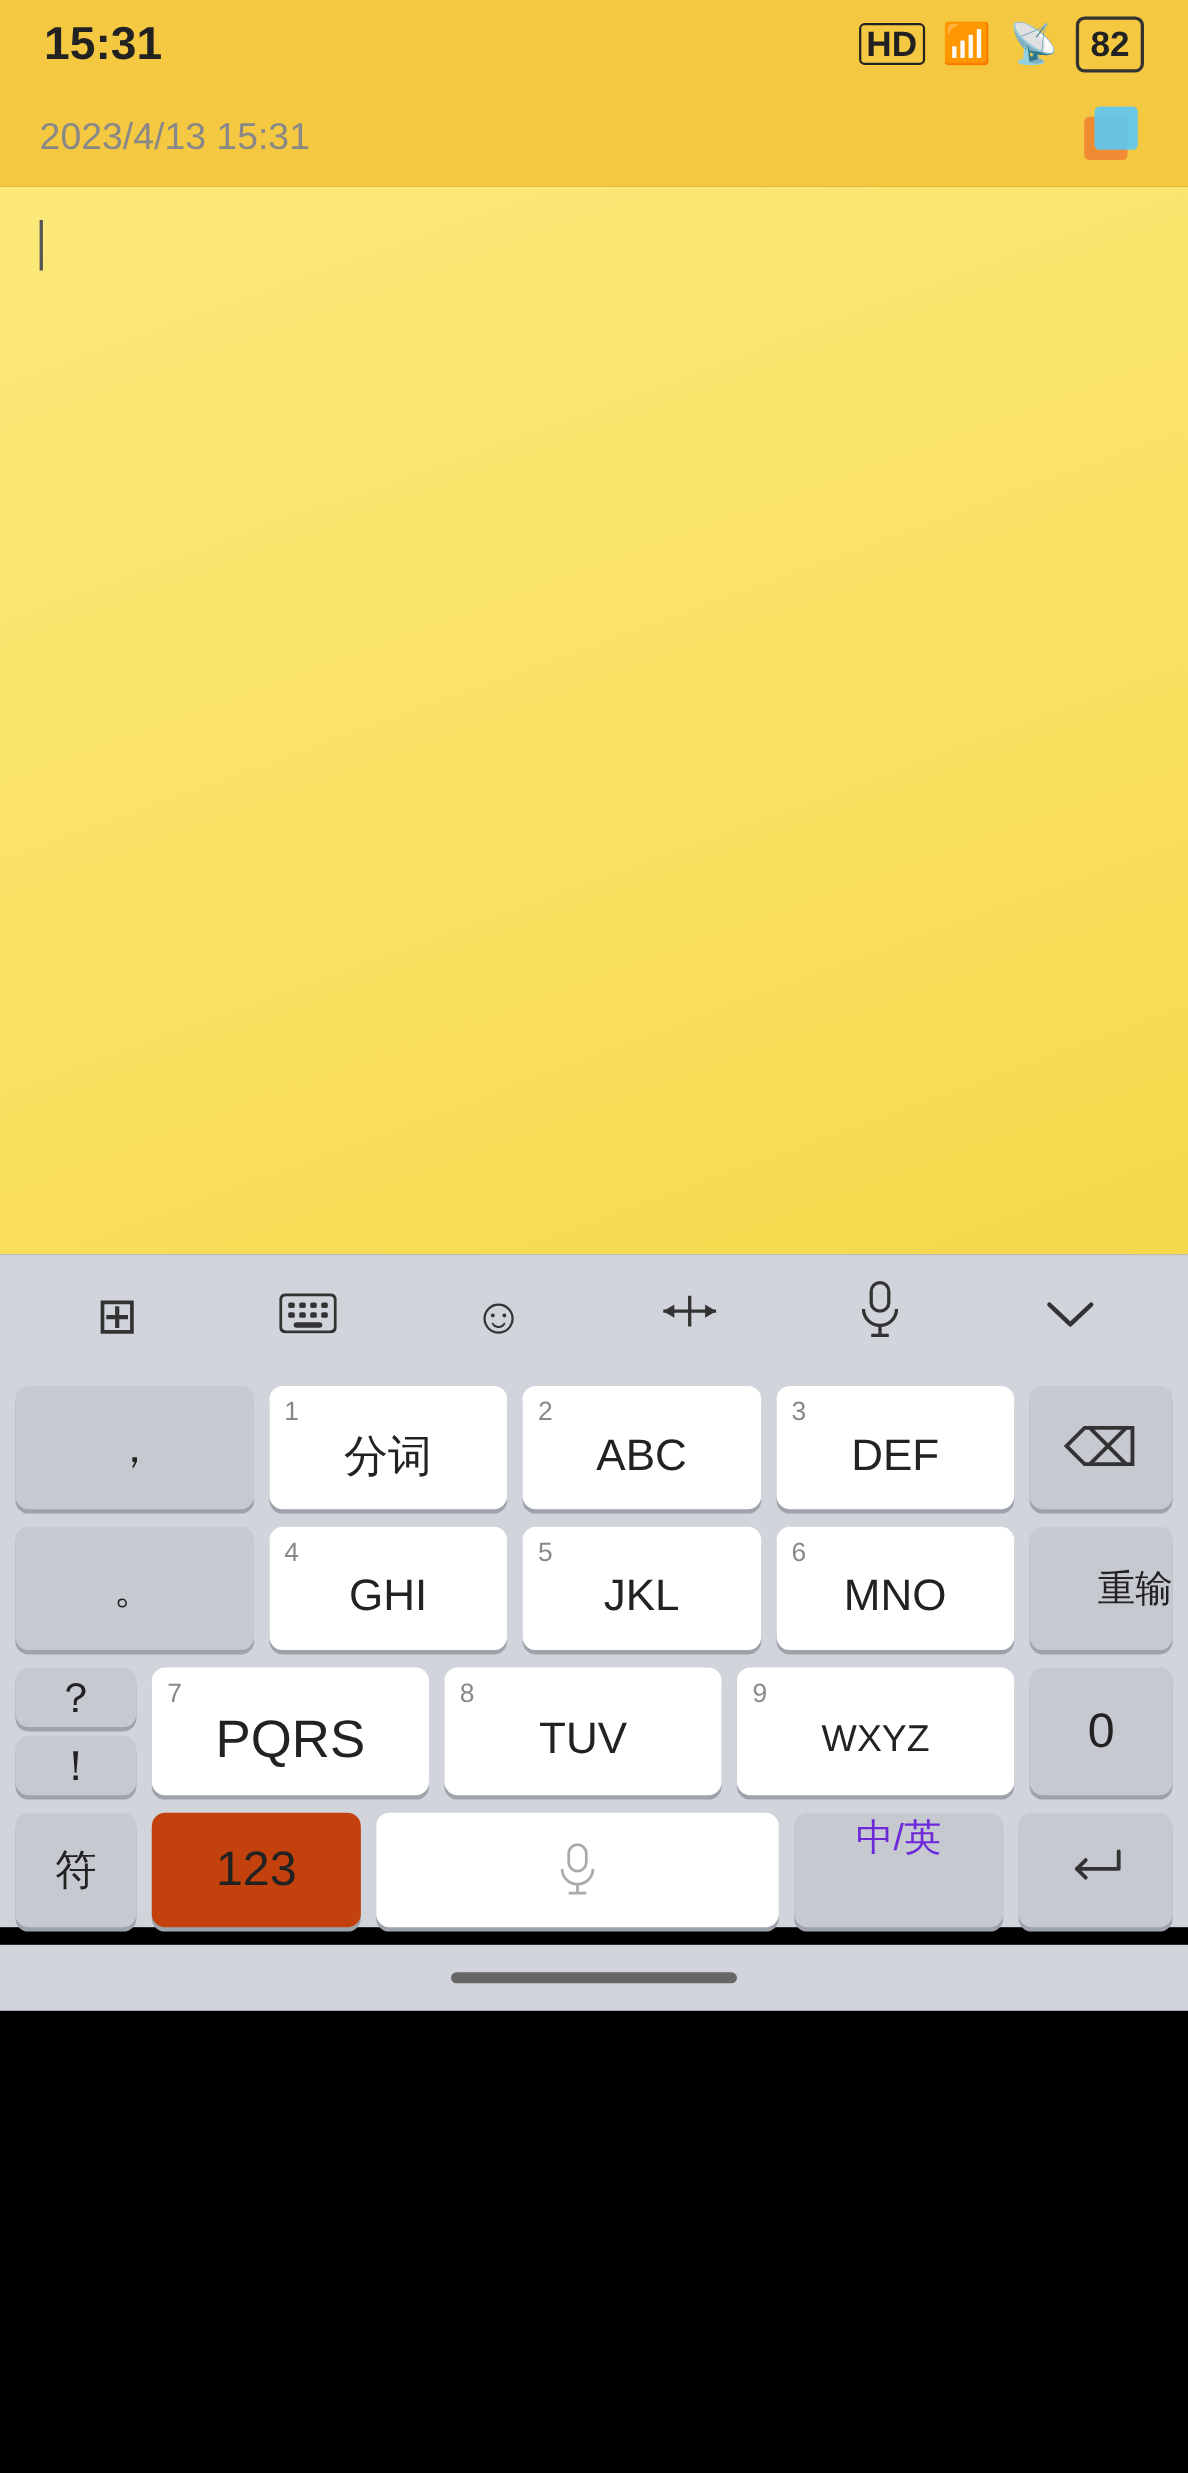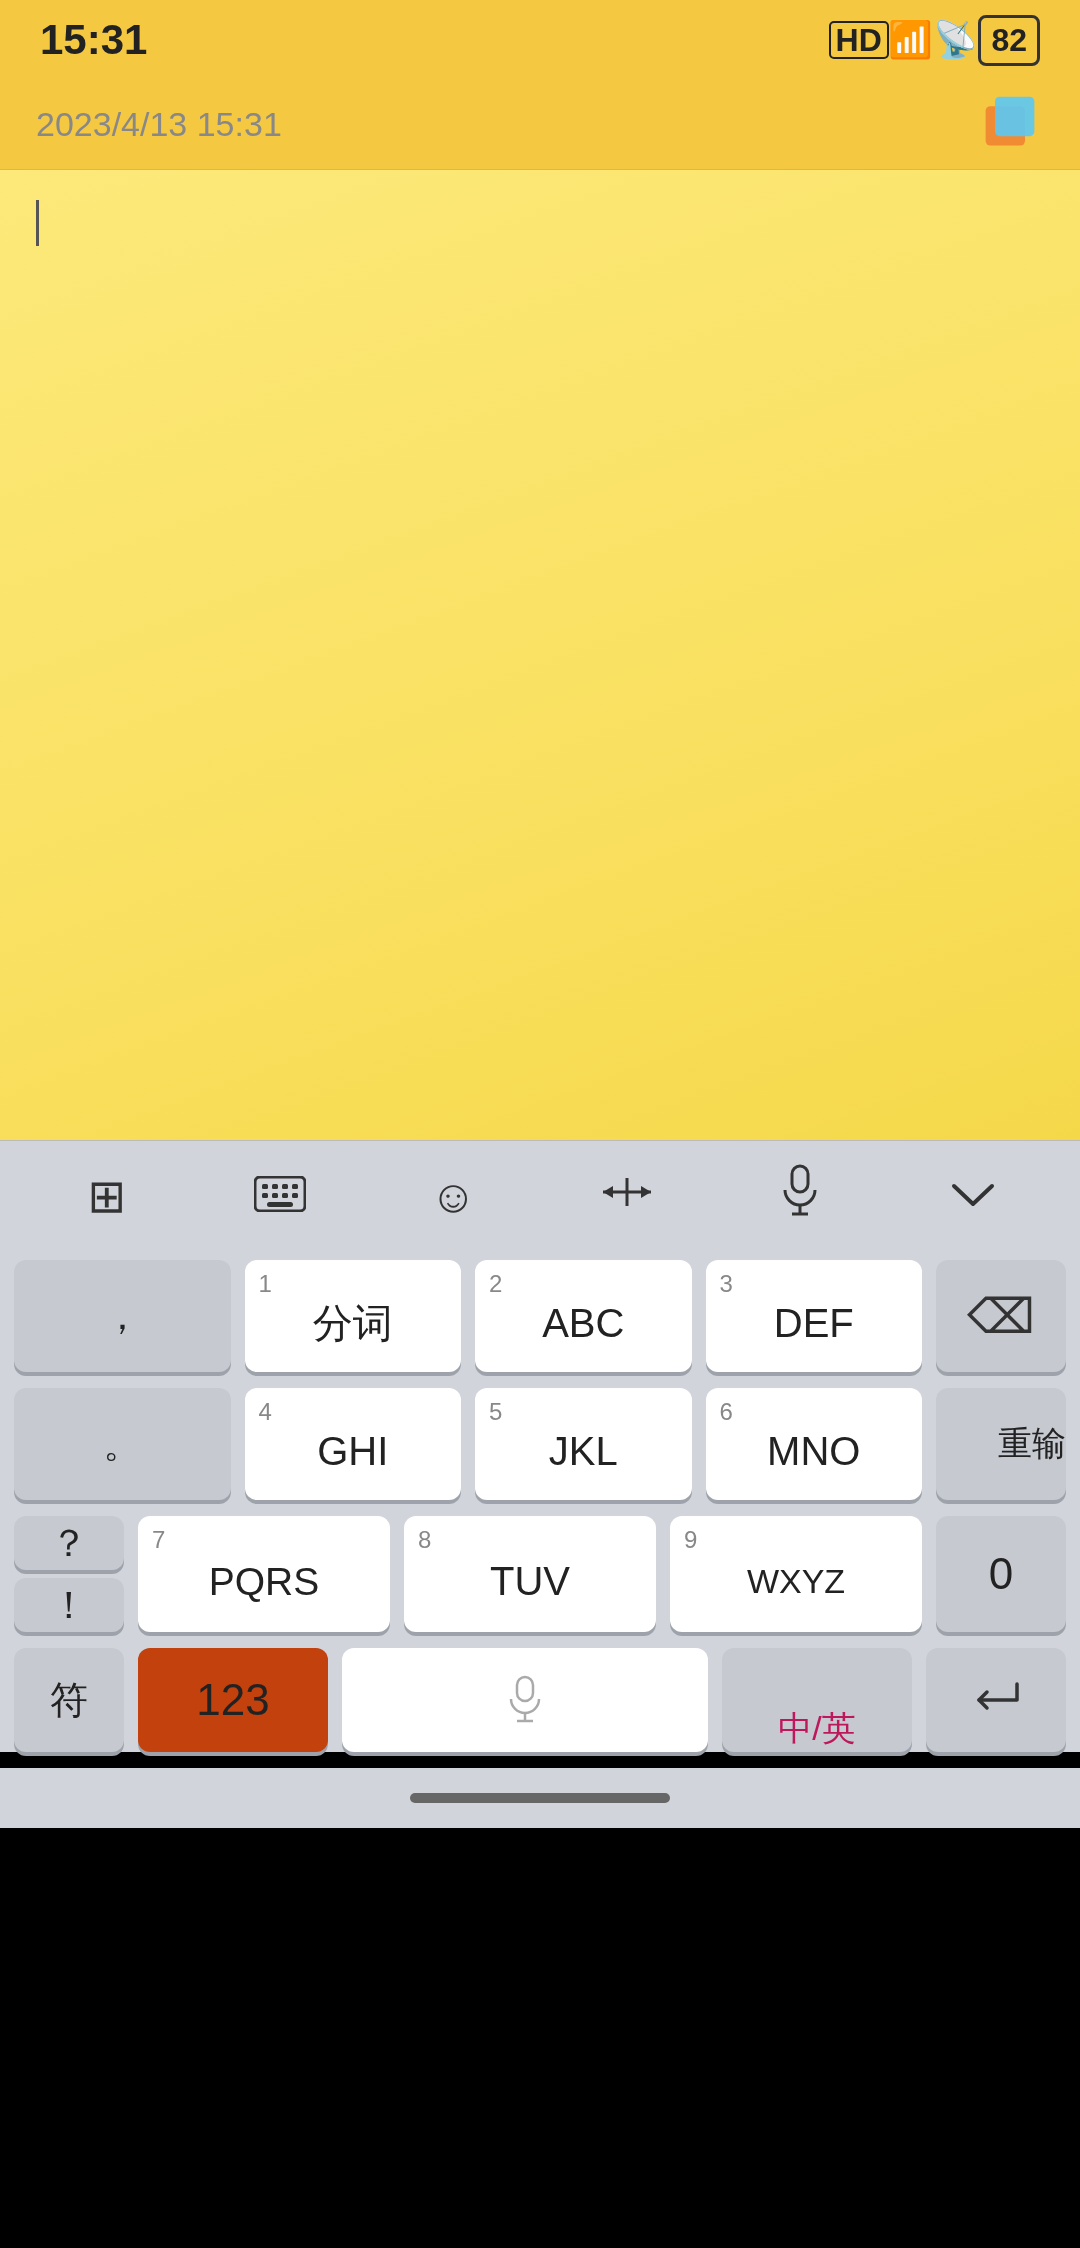--- a/index.html
+++ b/index.html
@@ -25,20 +25,21 @@
       padding: 0 40px;
     }
     .status-time {
       font-size: 42px;
       font-weight: 600;
       color: #222;
     }
     .status-icons {
       display: flex;
       align-items: center;
+      gap: 16px;
     }
     .status-icons span {
       font-size: 32px;
       color: #222;
     }
     .battery-box {
       border: 3px solid #333;
       border-radius: 8px;
       padding: 4px 10px;
       font-size: 28px;
@@ -252,24 +253,24 @@
       cursor: pointer;
       box-shadow: 0 4px 0 #9ea3ab;
       gap: 14px;
     }
     .lang-key {
       width: 190px;
       background: #c6c9d0;
       border-radius: 12px;
       height: 104px;
       display: flex;
-      align-items: flex-end;
+      align-items: flex-start;
       justify-content: center;
       font-size: 34px;
-      color: #be185d;
+      color: #6d28d9;
       cursor: pointer;
       box-shadow: 0 4px 0 #9ea3ab;
     }
     .enter-key {
       width: 140px;
       background: #c6c9d0;
       border-radius: 12px;
       height: 104px;
       display: flex;
       align-items: center;
@@ -448,21 +449,21 @@
   <div style="display:flex; gap:14px; margin-bottom:16px; align-items:stretch;">
 
     <div style="width:110px; display:flex; flex-direction:column; gap:0;">
       <div class="punct-key" style="min-height:54px; font-size:38px;">？</div>
       <div style="height:8px;"></div>
       <div class="punct-key" style="min-height:54px; font-size:38px;">！</div>
     </div>
 
     <div class="key key-wide">
       <span class="key-number">7</span>
-      <span class="key-label" style="font-size:39px;">PQRS</span>
+      <span class="key-label" style="font-size:48px;">PQRS</span>
     </div>
 
     <div class="key key-wide">
       <span class="key-number">8</span>
       <span class="key-label">TUV</span>
     </div>
 
     <div class="key key-wide">
       <span class="key-number">9</span>
       <span class="key-label" style="font-size:34px;">WXYZ</span>

